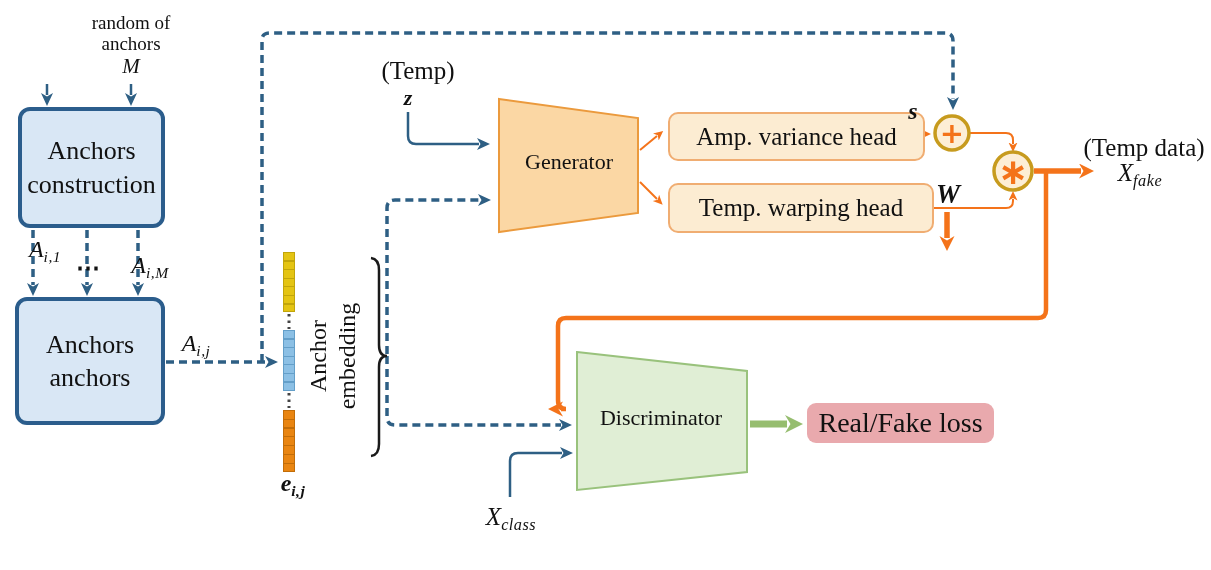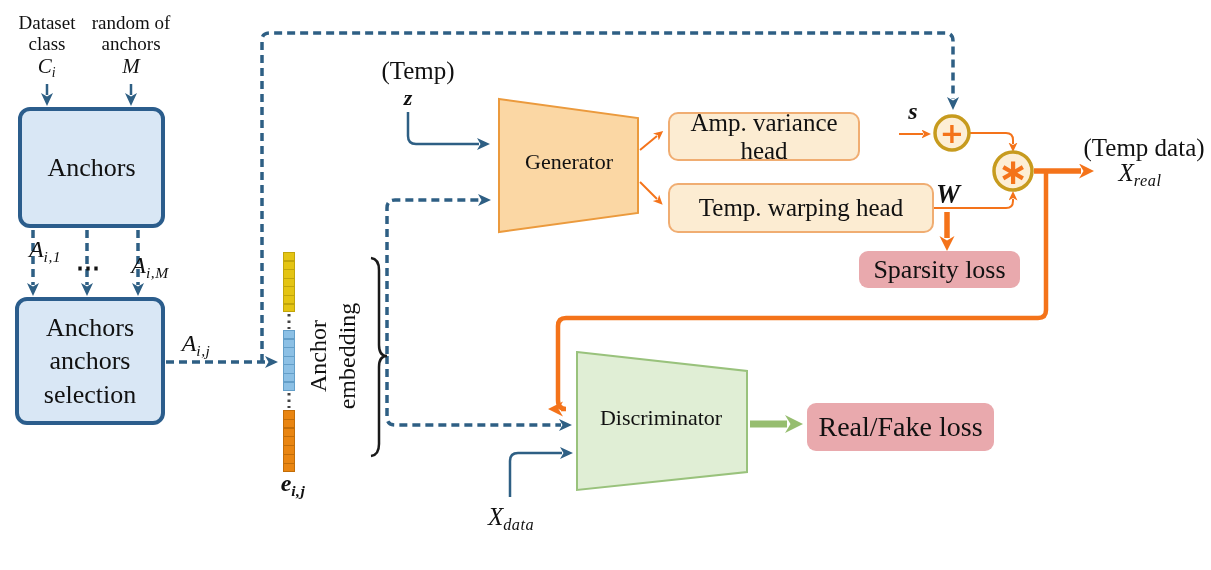--- a/index.html
+++ b/index.html
@@ -78,84 +78,76 @@
 
     <circle cx="952" cy="133" r="17" style="fill:var(--c-circle-fill);stroke:var(--c-gold);stroke-width:3.5"></circle>
     <circle cx="1013" cy="171" r="19" style="fill:var(--c-circle-fill);stroke:var(--c-gold);stroke-width:3.5"></circle>
 
     <path d="M371,258 Q379,259 379,270 V345 Q379,356 387,356 Q379,356 379,367 V444 Q379,455 371,456" style="fill:none;stroke:#1a1a1a;stroke-width:2.5"></path>
 
     <path d="M289,314 V329" style="stroke:#444;stroke-width:3;fill:none;stroke-dasharray:2.5 4"></path>
     <path d="M289,393 V408" style="stroke:#444;stroke-width:3;fill:none;stroke-dasharray:2.5 4"></path>
   </svg>
 
-  <div class="abs smalllabel" style="left:47px;top:12px">
-    <div>Dataset</div>
-    <div>class</div>
-    <div class="mathline"><span class="it">C</span><sub>i</sub></div>
-  </div>
   <div class="abs smalllabel" style="left:131px;top:12px">
     <div>random of</div>
     <div>anchors</div>
     <div class="mathline"><span class="it">M</span></div>
   </div>
 
   <div class="box bluebox" style="left:18px;top:107px;width:147px;height:121px">
     <div>Anchors</div>
+    <div>construction</div>
   </div>
 
   <div class="abs ctr" style="left:45px;top:236px;font-size:24px"><span class="it">A</span><sub>i,1</sub></div>
   <div class="abs ctr bd" style="left:88px;top:254px;font-size:24px">⋯</div>
   <div class="abs ctr" style="left:150px;top:252px;font-size:24px"><span class="it">A</span><sub>i,M</sub></div>
 
   <div class="box bluebox" style="left:15px;top:297px;width:150px;height:128px">
     <div>Anchors</div>
     <div>anchors</div>
-    <div>selection</div>
   </div>
 
   <div class="abs ctr" style="left:196px;top:330px;font-size:24px"><span class="it">A</span><sub>i,j</sub></div>
 
   <div class="barseg seg-y" style="top:252px;height:60px"></div>
   <div class="barseg seg-b" style="top:330px;height:61px"></div>
   <div class="barseg seg-o" style="top:410px;height:62px"></div>
 
   <div class="abs rot" style="left:333px;top:356px">
     <div>Anchor</div>
     <div>embedding</div>
   </div>
 
   <div class="abs ctr bd" style="left:293px;top:470px;font-size:24px"><span class="it">e</span><sub>i,j</sub></div>
 
   <div class="abs caption" style="left:418px;top:57px">(Temp)</div>
   <div class="abs ctr it bd" style="left:408px;top:85px;font-size:22px">z</div>
 
   <div class="abs biglabel" style="left:569px;top:149px">Generator</div>
 
-  <div class="box headbox" style="left:668px;top:112px;width:192px;height:49px">
+  <div class="box headbox" style="left:668px;top:112px;width:257px;height:49px">
       <span>Amp. variance head</span>
     </div>
   <div class="box headbox" style="left:668px;top:183px;width:266px;height:50px">
       <span>Temp. warping head</span>
     </div>
 
   <div class="abs ctr it bd" style="left:913px;top:98px;font-size:24px">s</div>
   <div class="abs ctr it bd" style="left:948px;top:179px;font-size:27px">W</div>
 
   <div class="op" style="left:934px;top:115px;width:36px;height:36px;font-size:29px">+</div>
   <div class="op" style="left:993px;top:151px;width:40px;height:40px;font-size:36px">∗</div>
 
   <div class="abs caption" style="left:1144px;top:134px">(Temp data)</div>
-  <div class="abs ctr" style="left:1140px;top:159px;font-size:25px"><span class="it">X</span><sub>real</sub></div>
+  <div class="abs ctr" style="left:1140px;top:159px;font-size:25px"><span class="it">X</span><sub>fake</sub></div>
 
-  <div class="box pinkbox" style="left:859px;top:251px;width:161px;height:37px;font-size:26px">
-      <span>Sparsity loss</span>
-    </div>
 
   <div class="abs biglabel" style="left:661px;top:405px">Discriminator</div>
 
-  <div class="box pinkbox" style="left:807px;top:403px;width:187px;height:48px;font-size:28px">
+  <div class="box pinkbox" style="left:807px;top:403px;width:187px;height:40px;font-size:28px">
       <span>Real/Fake loss</span>
     </div>
 
-  <div class="abs ctr" style="left:511px;top:503px;font-size:25px"><span class="it">X</span><sub>data</sub></div>
+  <div class="abs ctr" style="left:511px;top:503px;font-size:25px"><span class="it">X</span><sub>class</sub></div>
 
 </div>
 
 </body></html>

